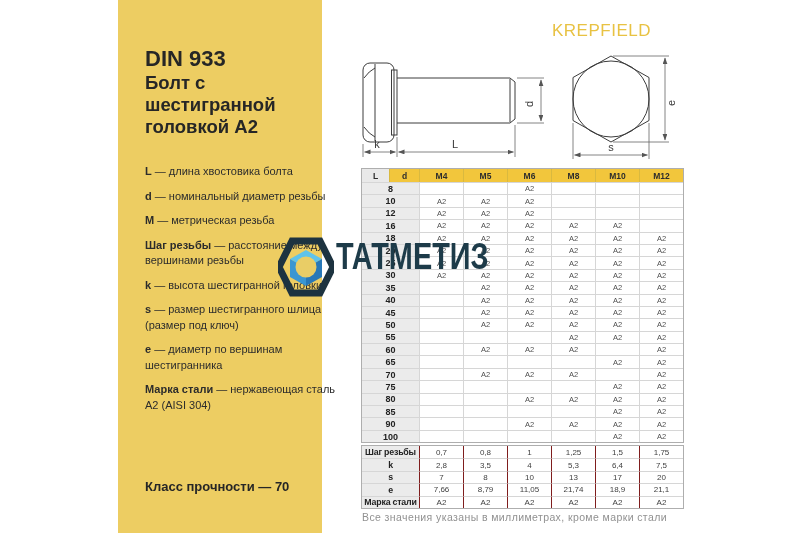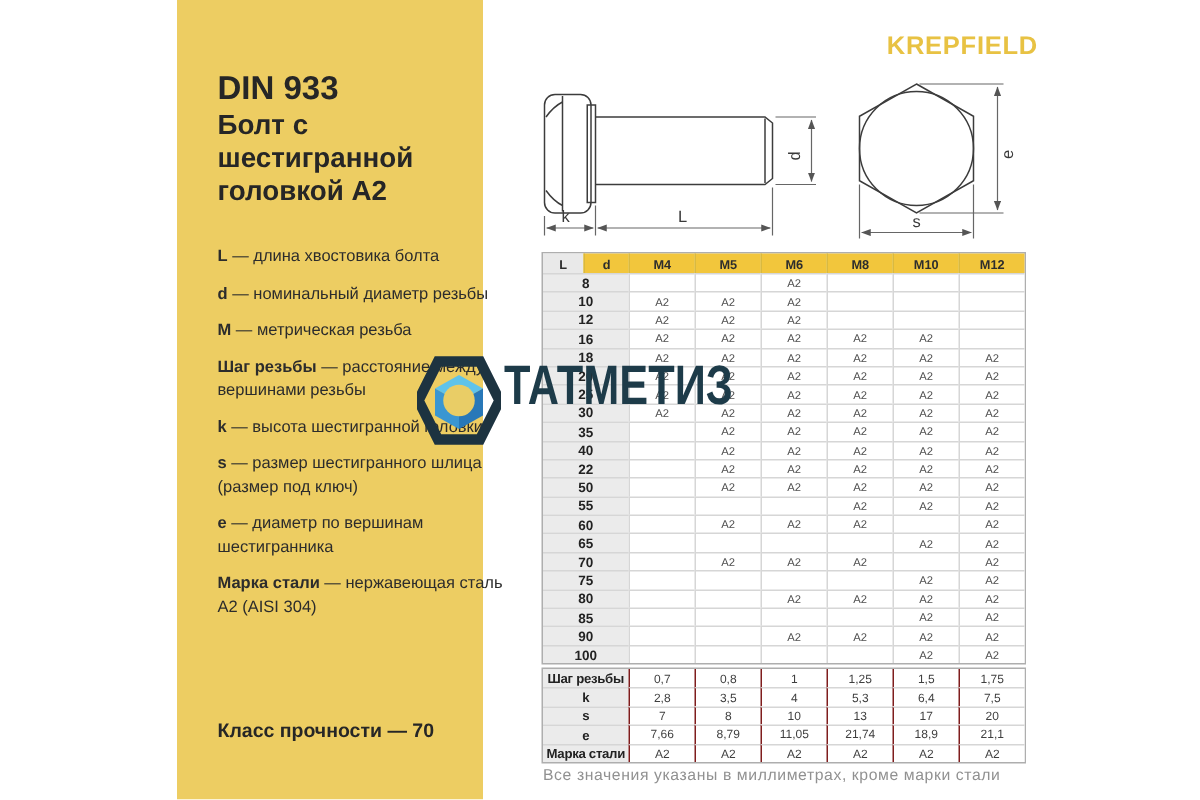--- a/index.html
+++ b/index.html
@@ -11,22 +11,22 @@
   
   .sidebar{position:absolute;left:118px;top:0;width:204px;height:533px;background:#edcd62;}
   .sb-title{position:absolute;left:27px;top:46px;color:#262626;font-weight:800;}
   .sb-title .t1{font-size:22px;line-height:26px;}
   .sb-title .t2{font-size:18.5px;line-height:22px;}
   .sb-defs{position:absolute;left:27px;top:160px;width:200px;color:#2c2c2c;}
   .def{font-size:11px;line-height:15.5px;margin:4px 0 9px 0;}
   .def b{font-weight:800;}
   .sb-strength{position:absolute;left:27px;top:479px;font-size:13px;font-weight:700;color:#262626;}
   
-  .brand{position:absolute;left:552px;top:21px;width:140px;text-align:right;
-         font-size:17px;font-weight:700;letter-spacing:0.5px;color:#e8c243;}
+  .brand{position:absolute;left:552px;top:21px;width:140px;text-align:left;
+         font-size:17px;font-weight:400;letter-spacing:0.5px;color:#e8c243;}
   
   .drawings{position:absolute;left:355px;top:50px;width:340px;height:115px;}
   .drawings svg{display:block;}
   .dim-label{font-size:11px;fill:#3a3a3a;}
   
   .tbl{position:absolute;left:361px;top:168px;width:321px;border:1px solid #aeaeae;box-sizing:content-box;}
   .trow{display:flex;}
   .cell{box-sizing:border-box;display:flex;align-items:center;justify-content:center;}
   .hrow .cell{height:13px;background:#f2c63c;font-size:8.5px;font-weight:800;color:#2d2d2d;}
   .hrow .c-l{background:#e9e9e9;}
@@ -218,21 +218,21 @@
     <div class="trow brow">
       <div class="cell c-len">40</div>
       <div class="cell c-m"></div>
       <div class="cell c-m">A2</div>
       <div class="cell c-m">A2</div>
       <div class="cell c-m">A2</div>
       <div class="cell c-m">A2</div>
       <div class="cell c-m">A2</div>
     </div>
     <div class="trow brow">
-      <div class="cell c-len">22</div>
+      <div class="cell c-len">45</div>
       <div class="cell c-m"></div>
       <div class="cell c-m">A2</div>
       <div class="cell c-m">A2</div>
       <div class="cell c-m">A2</div>
       <div class="cell c-m">A2</div>
       <div class="cell c-m">A2</div>
     </div>
     <div class="trow brow">
       <div class="cell c-len">50</div>
       <div class="cell c-m"></div>

